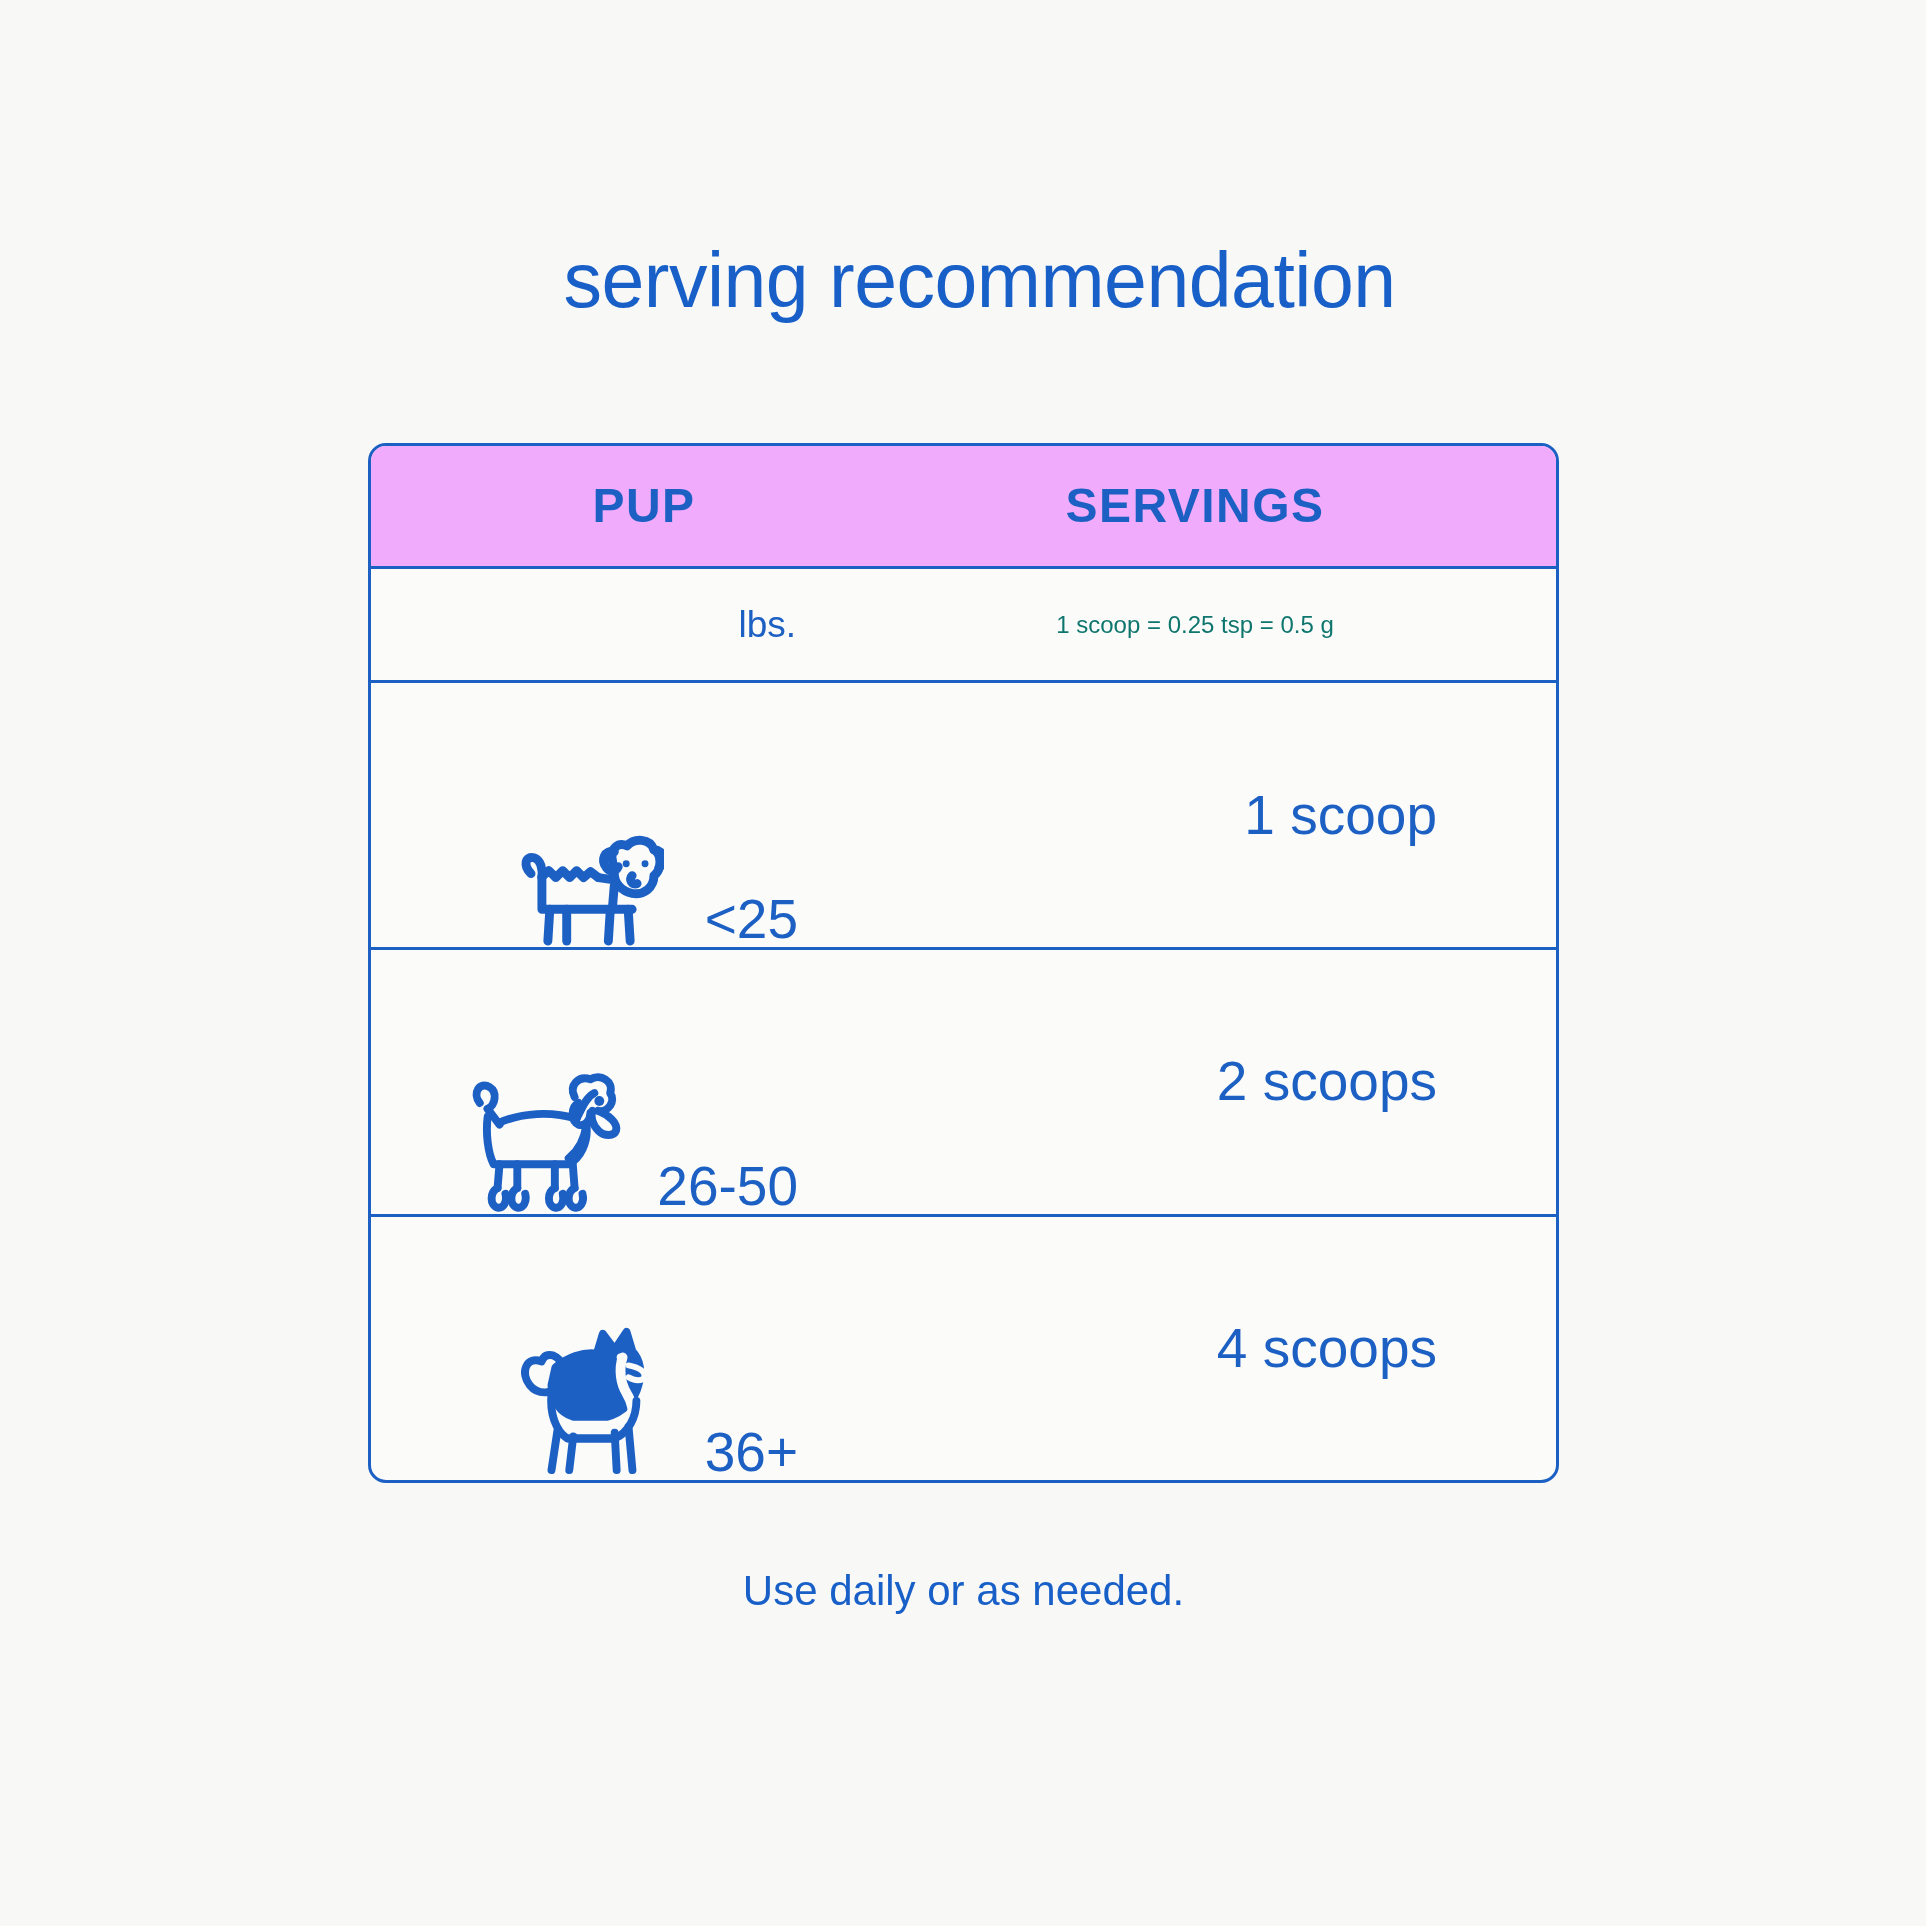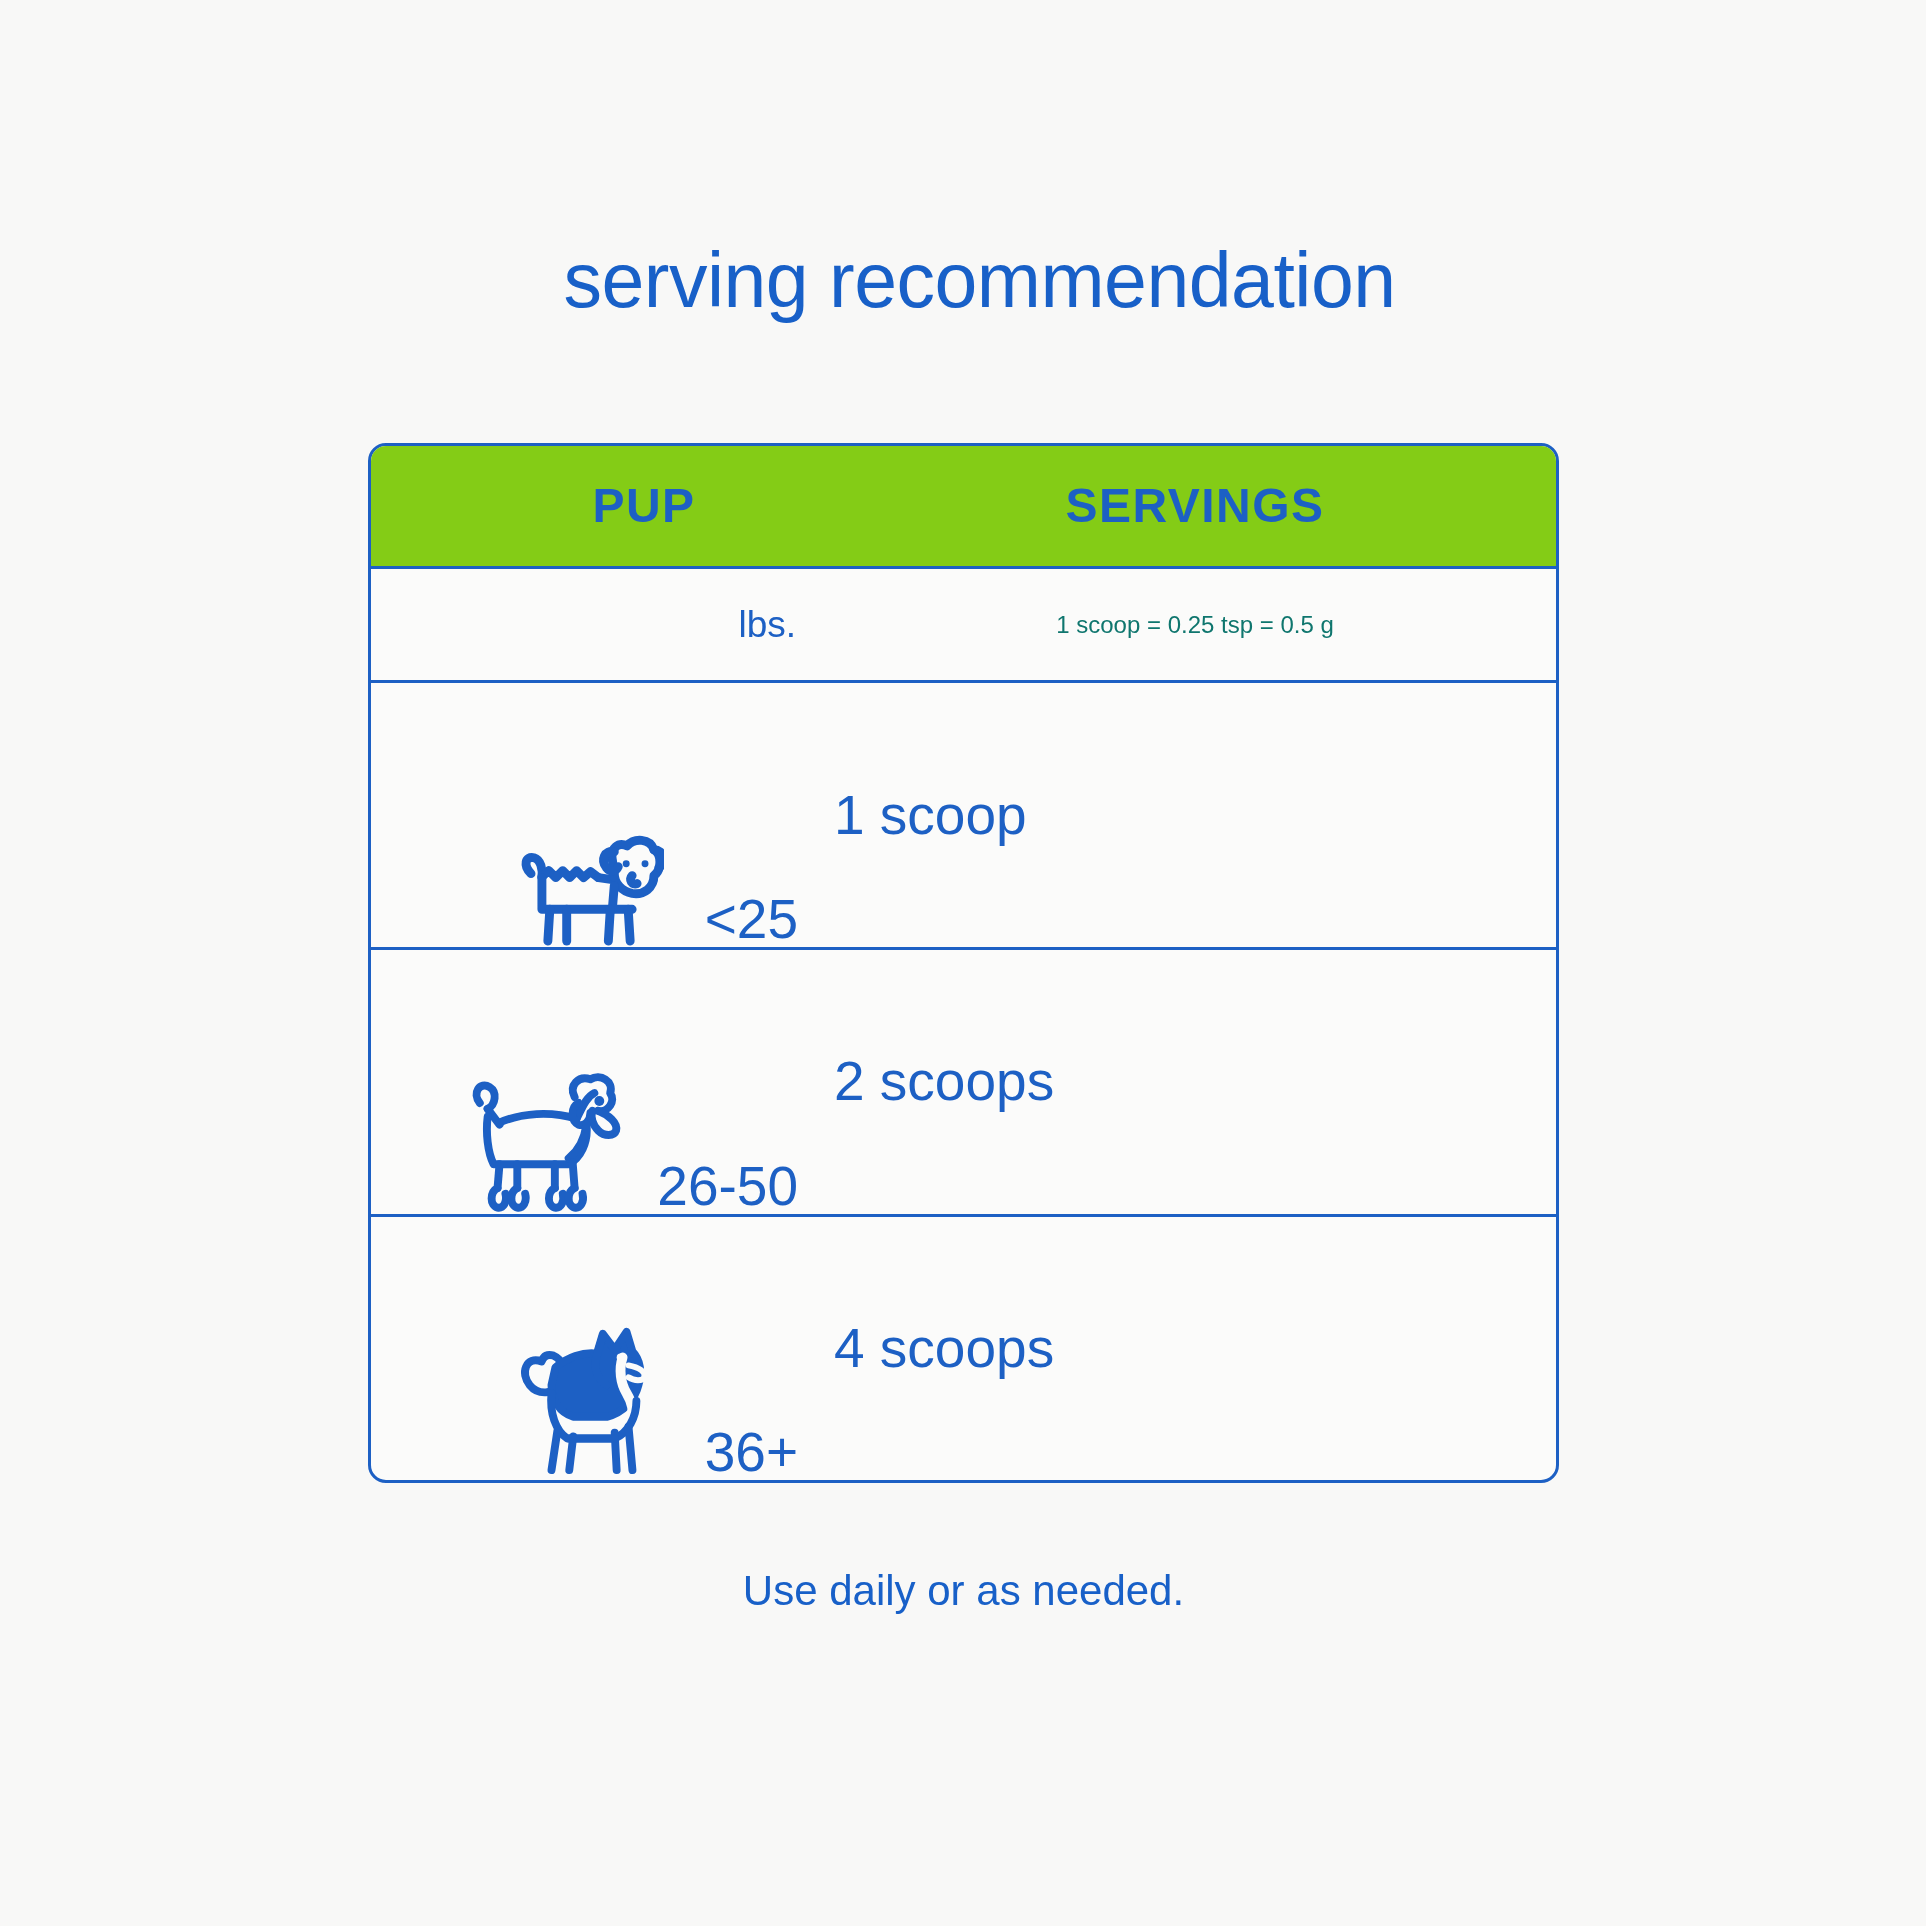--- a/index.html
+++ b/index.html
@@ -74,21 +74,21 @@
 
   
   .cell-left {
     border-right: 3px solid #1d60c4;
     position: relative;
   }
 
   
   .row-head .cell-left,
   .row-head .cell-right {
-    background: #84cc16;
+    background: #f0abfc;
     border-bottom: 3px solid #1d60c4;
     height: 95px;
   }
   .row-sub .cell-left,
   .row-sub .cell-right {
     border-bottom: 3px solid #1d60c4;
     height: 87px;
   }
   .row-data .cell-left,
   .row-data .cell-right {
@@ -153,23 +153,23 @@
     font-weight: 400;
     letter-spacing: 0px;
     line-height: 1;
     margin-left: 16px;
     white-space: nowrap;
   }
 
   .serv-cell-inner {
     display: flex;
     align-items: center;
-    justify-content: flex-start;
+    justify-content: flex-end;
     height: 100%;
-    padding-right: 48px;
+    padding-right: 119px;
     box-sizing: border-box;
   }
   .serving {
     color: #1d60c4;
     font-size: 55px;
     font-weight: 400;
     line-height: 1;
     white-space: nowrap;
   }
 

